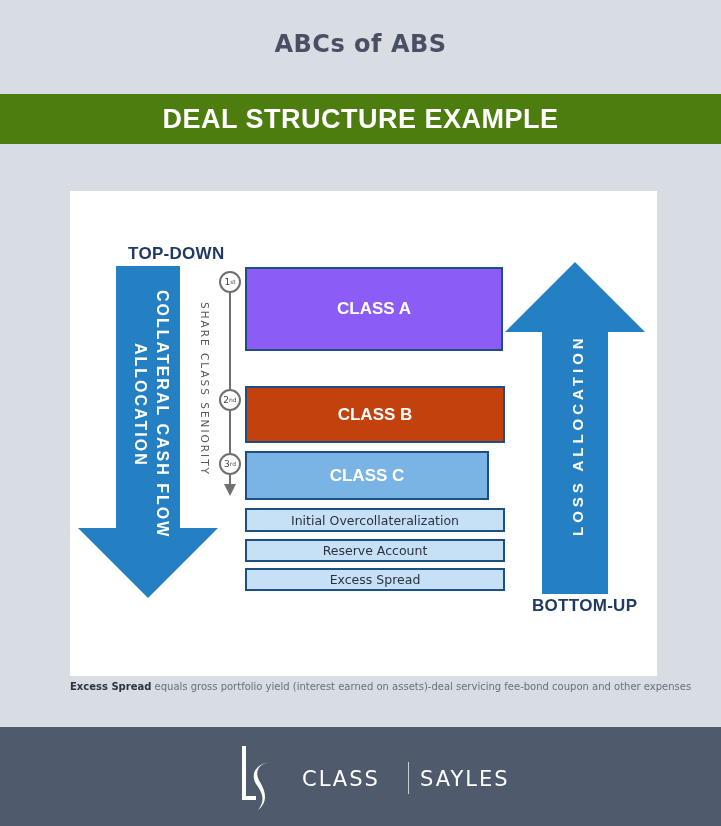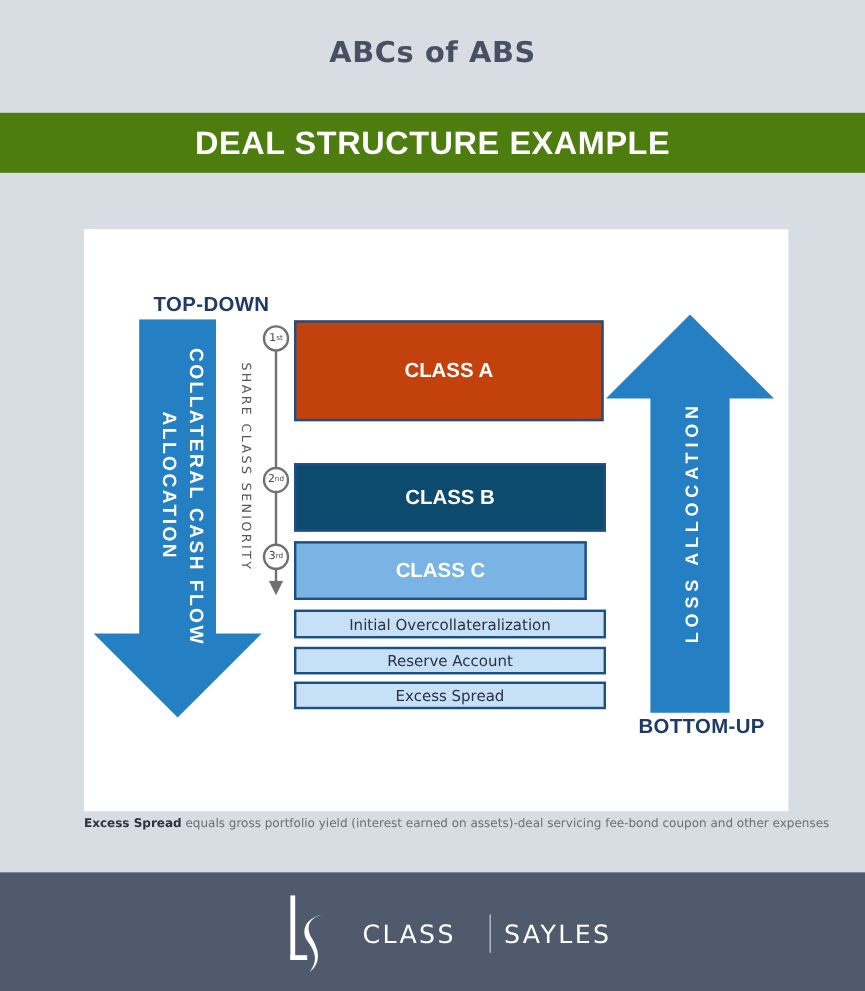--- a/index.html
+++ b/index.html
@@ -107,24 +107,24 @@
 </div>
 <div class="badge" style="top:389px;">
   <span>2</span>
     <sup>nd</sup>
 </div>
 <div class="badge" style="top:453px;">
   <span>3</span>
     <sup>rd</sup>
 </div>
 
-<div class="box class" style="top:267px; height:84px; width:258px; background:#c2410c;">
+<div class="box class" style="top:267px; height:84px; width:258px; background:#8b5cf6;">
   <span>CLASS A</span>
 </div>
-<div class="box class" style="top:386px; height:57px; width:260px; background:#0c4a6e;">
+<div class="box class" style="top:386px; height:57px; width:260px; background:#c2410c;">
   <span>CLASS B</span>
 </div>
 <div class="box class" style="top:451px; height:49px; width:244px; background:#7ab4e4;">
   <span>CLASS C</span>
 </div>
 
 <div class="box small" style="top:508px; height:24px;">
   <span>Initial Overcollateralization</span>
 </div>
 <div class="box small" style="top:539px; height:23px;">

